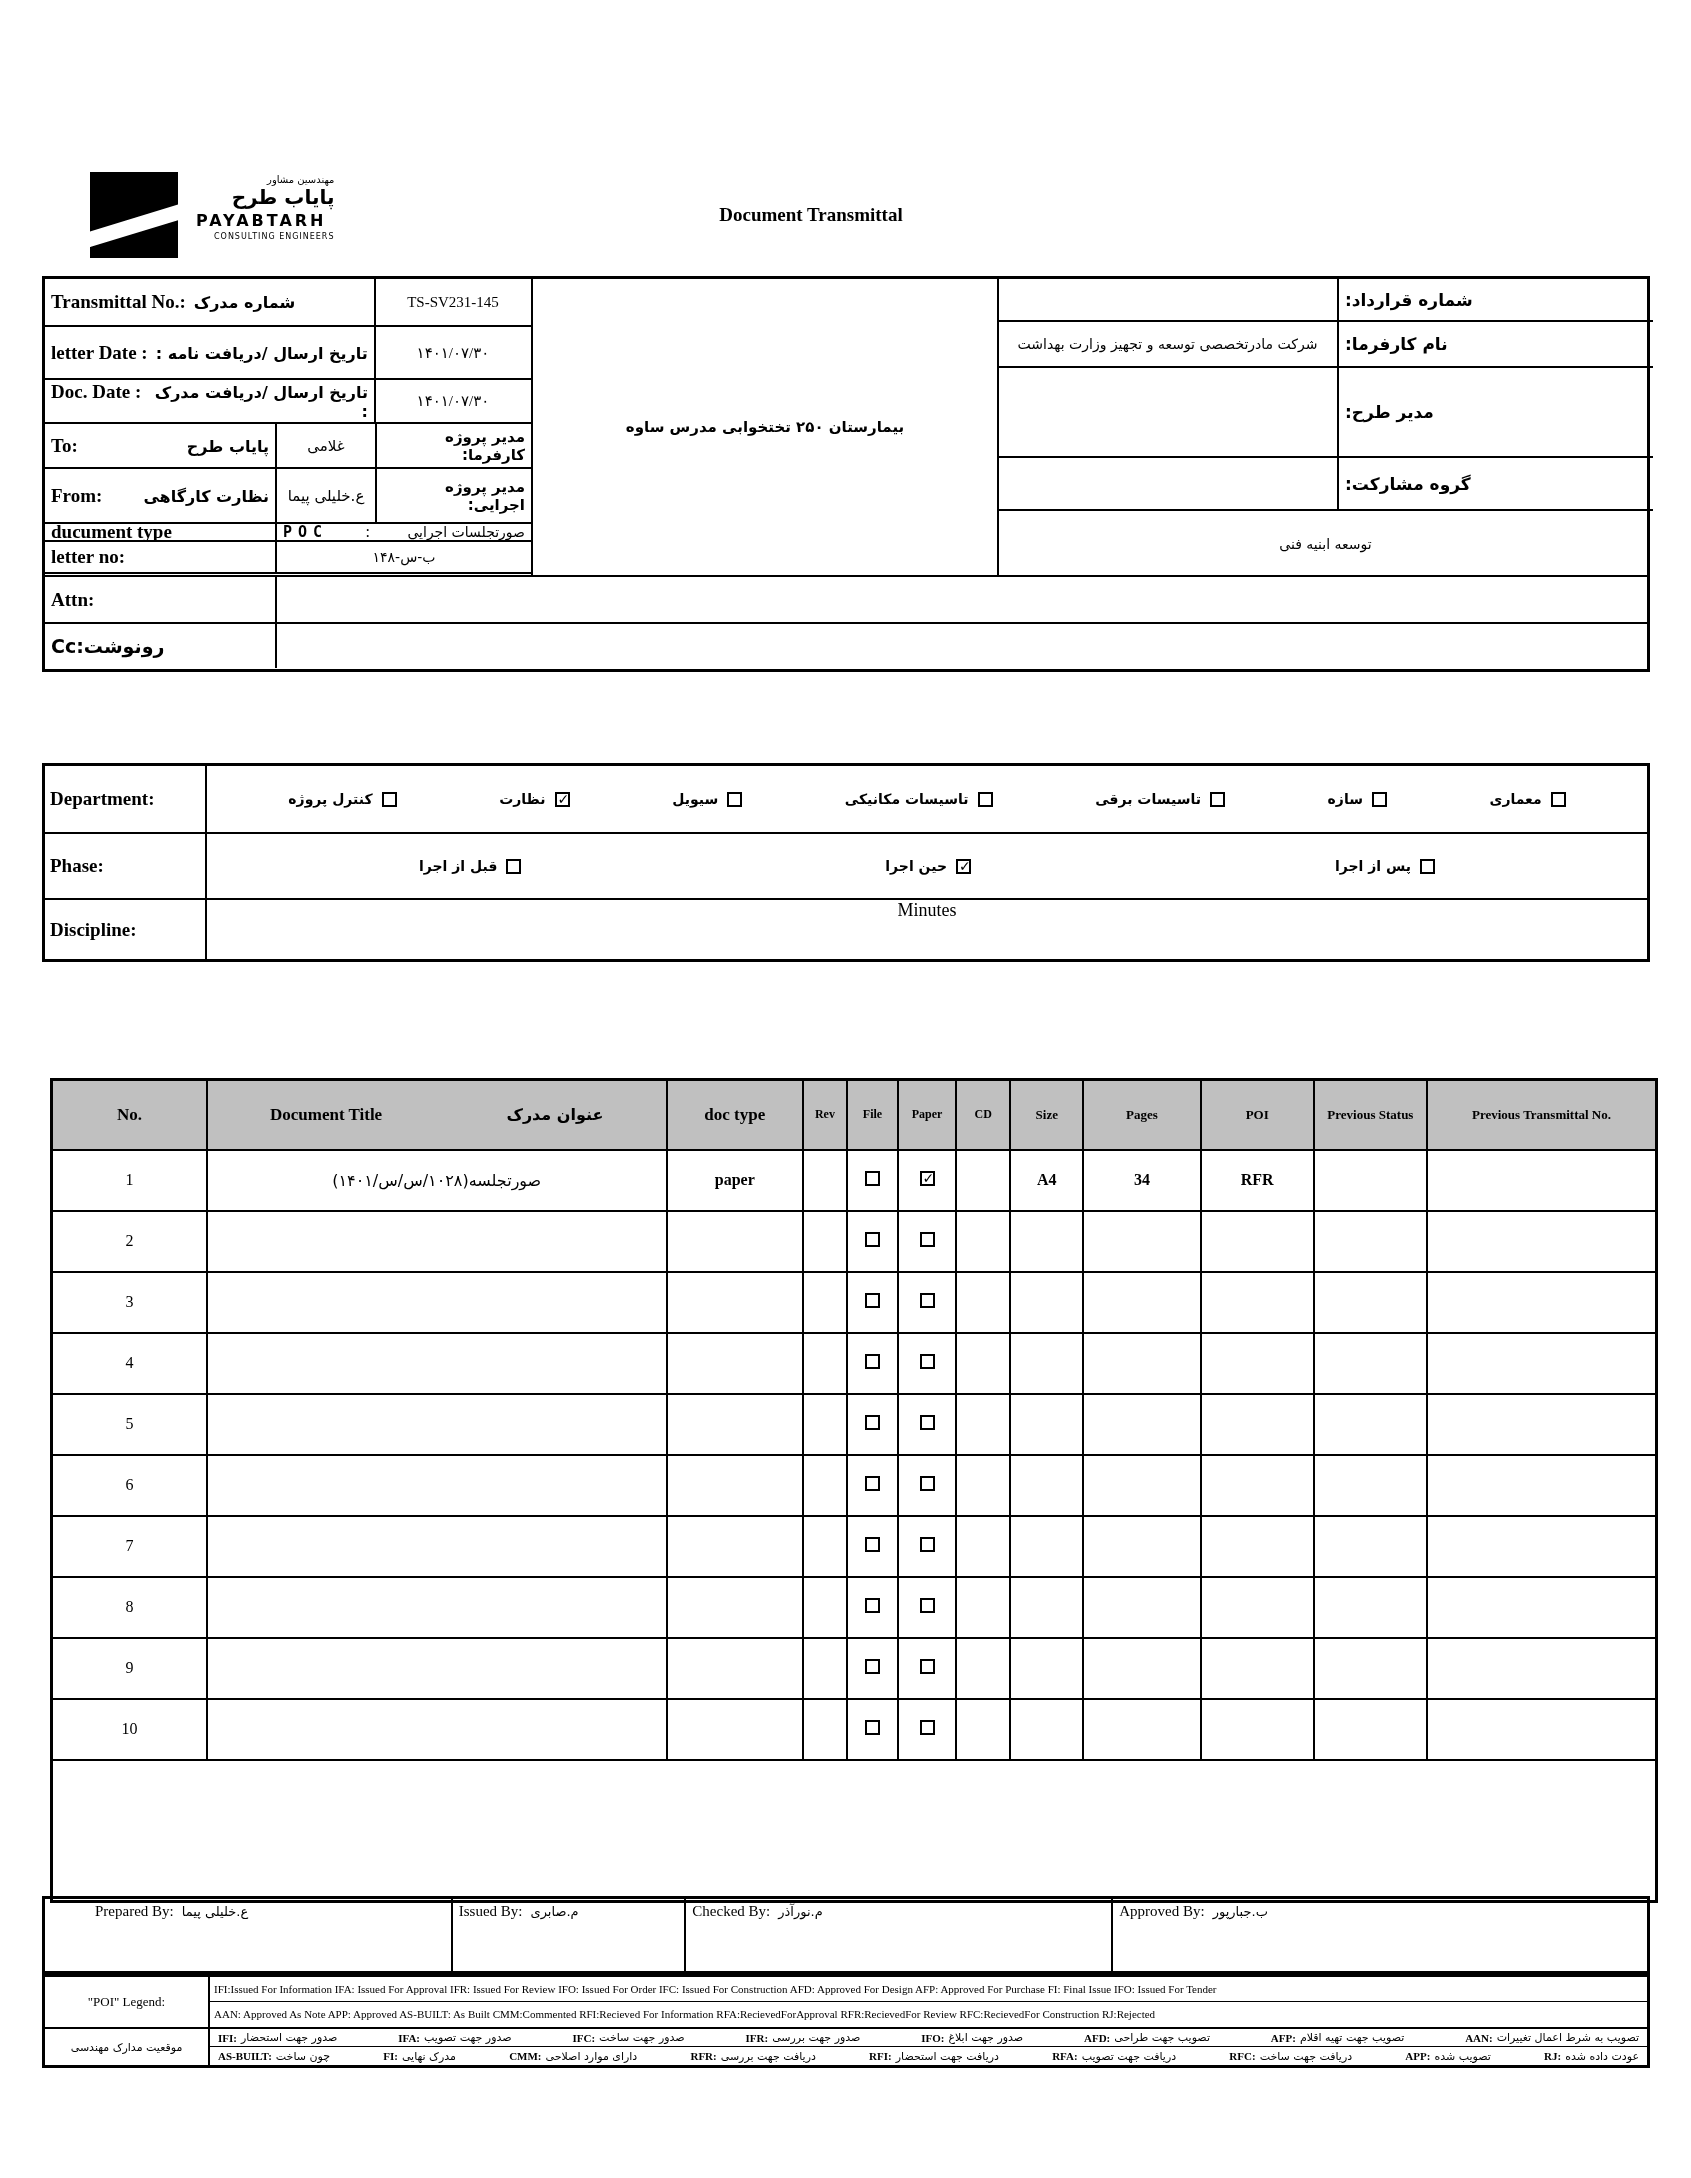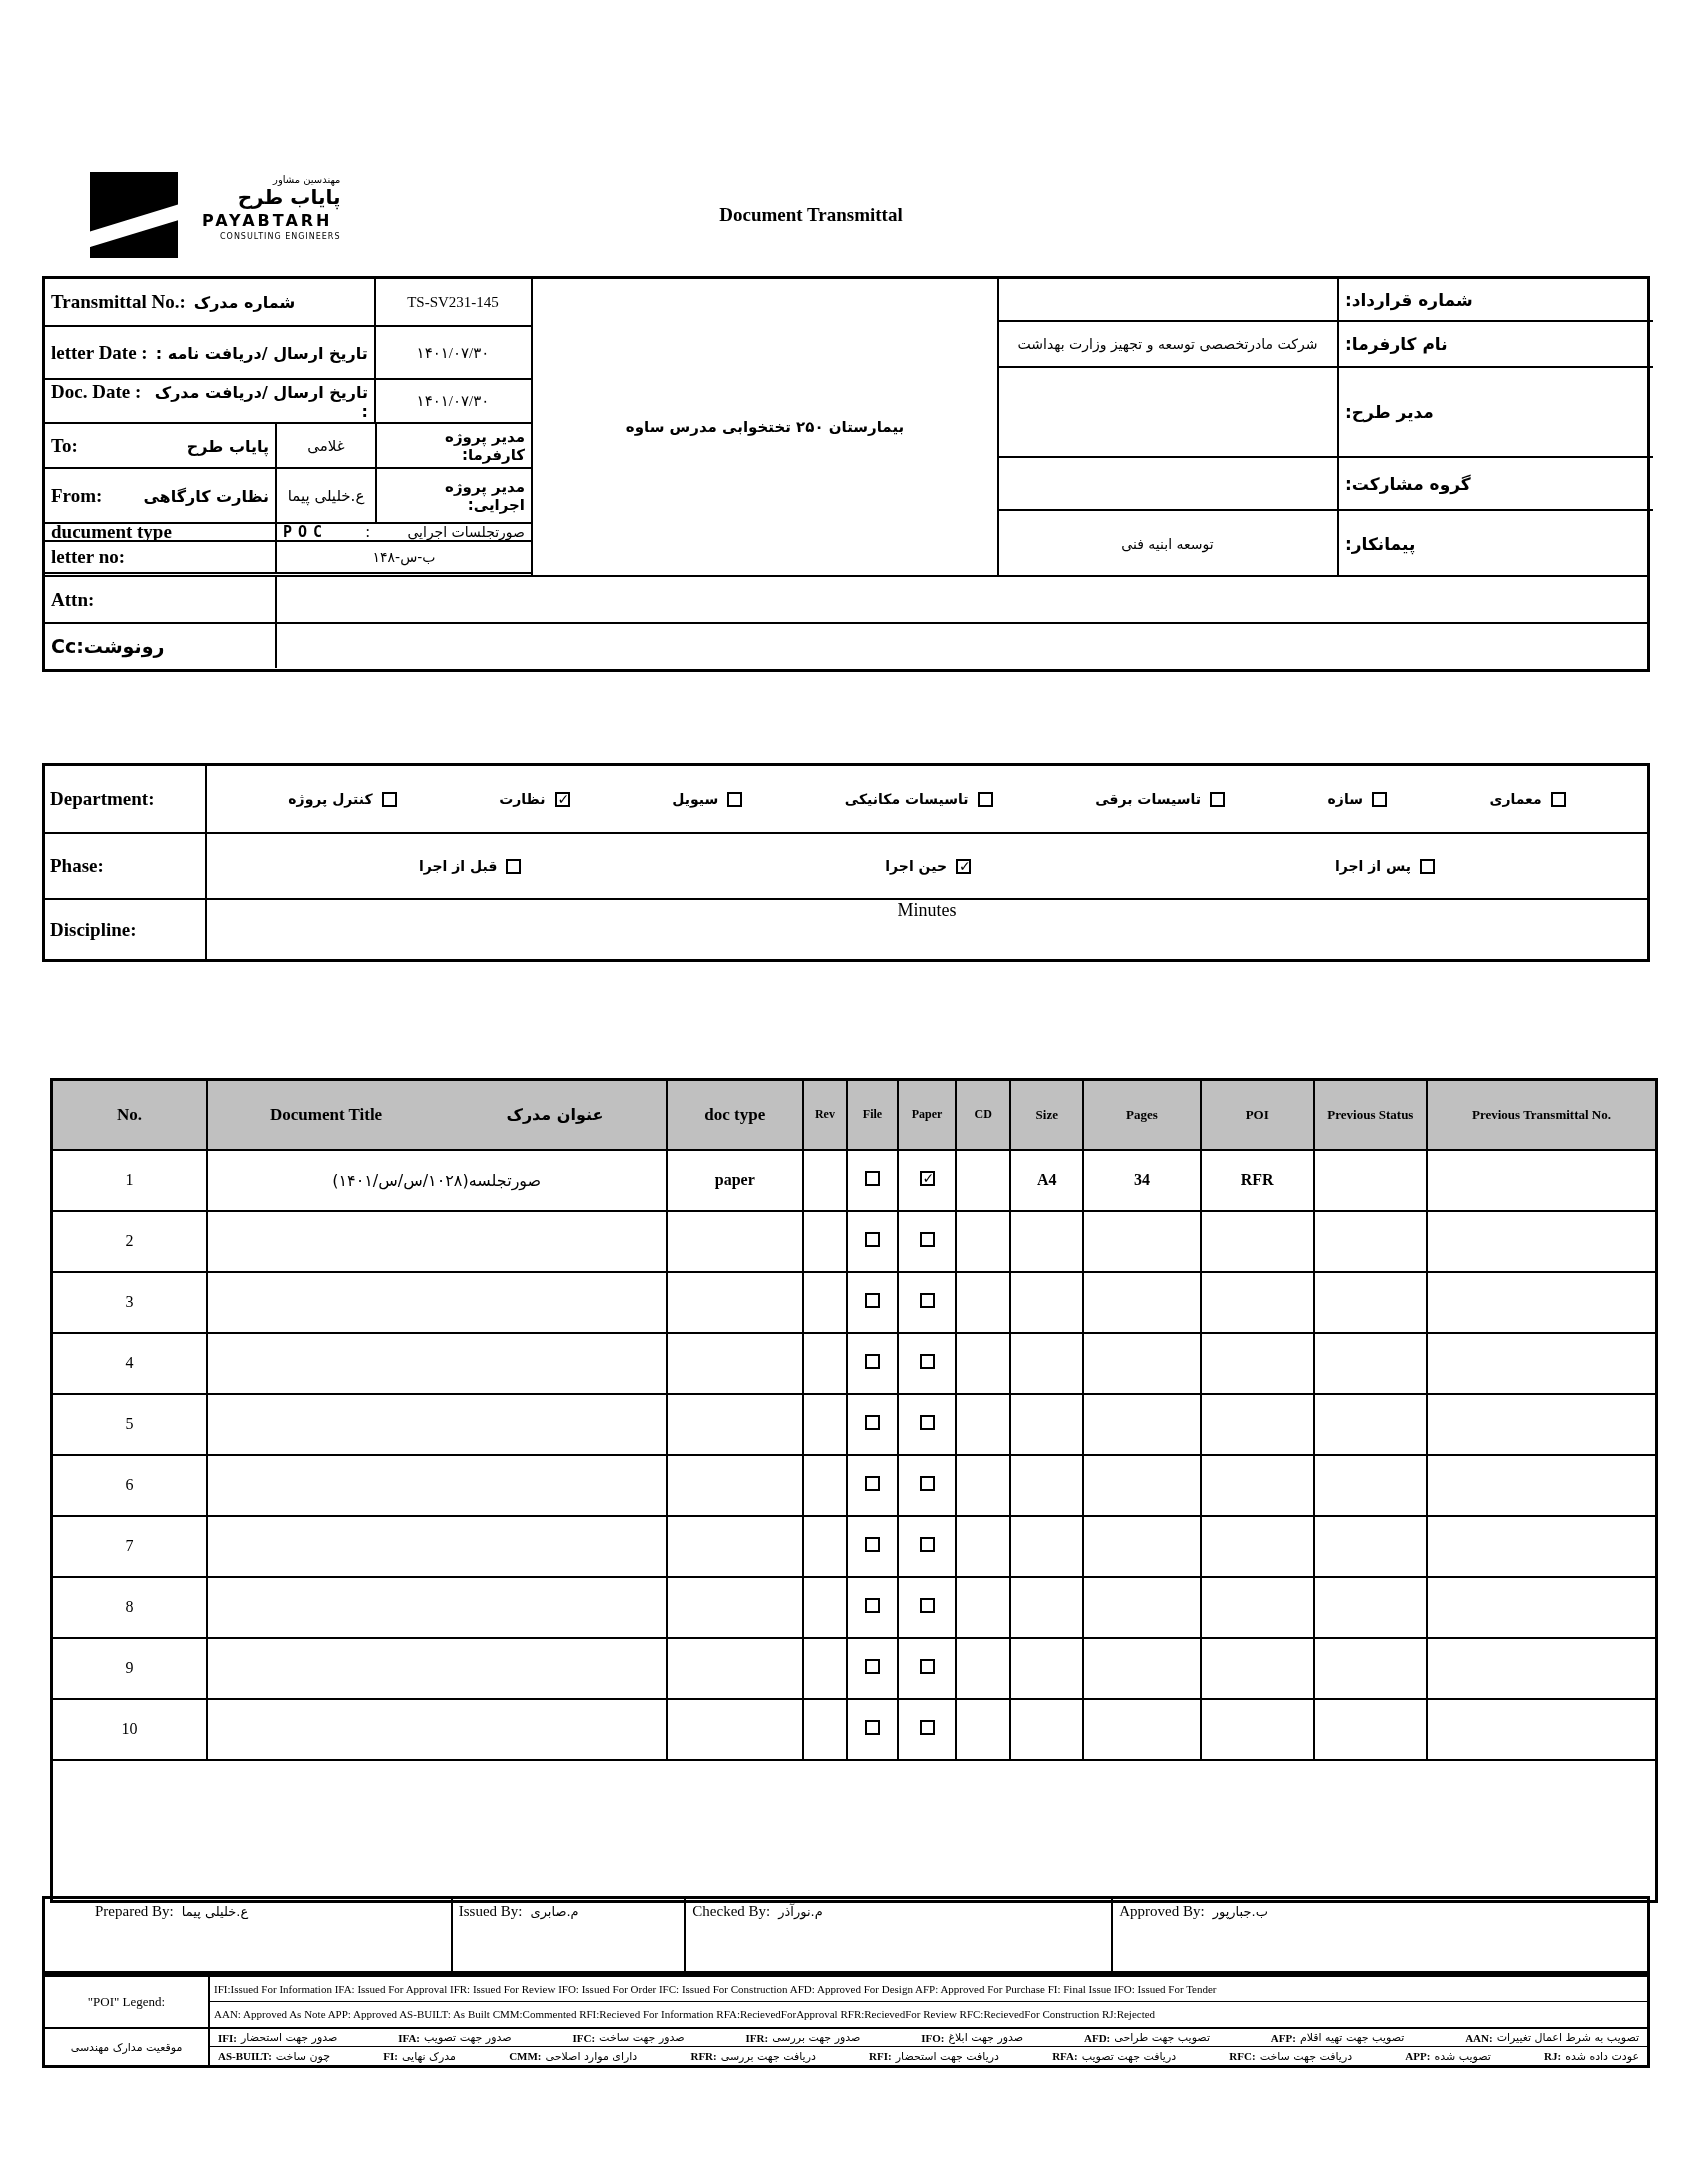--- a/index.html
+++ b/index.html
@@ -1,20 +1,20 @@
 <!DOCTYPE html>
 <html><head>
 <meta charset="utf-8">
 <style>
   * { margin:0; padding:0; box-sizing:border-box; }
   body { width:1692px; height:2178px; background:#ffffff; font-family:"Liberation Serif","DejaVu Serif",serif; color:#000; }
   .sheet { position:relative; width:1692px; height:2178px; background:#fff; overflow:hidden; }
 
   
-  .logo { position:absolute; left:90px; top:172px; display:flex; gap:24px; align-items:flex-start; }
+  .logo { position:absolute; left:90px; top:172px; display:flex; gap:18px; align-items:flex-start; }
   .logo-mark { width:88px; height:86px; background:#000; position:relative; overflow:hidden; flex:0 0 auto; }
   .logo-mark .swoosh { position:absolute; left:-12%; top:52%; width:135%; height:15px; background:#fff; border-radius:10px; transform:rotate(-17deg); }
   .logo-text { display:flex; flex-direction:column; align-items:flex-start; padding-top:2px; font-family:"DejaVu Sans","Liberation Sans",sans-serif; }
   .logo-fa1 { font-size:10px; direction:rtl; align-self:flex-end; }
   .logo-fa2 { font-size:20px; font-weight:bold; direction:rtl; align-self:flex-end; margin-bottom:2px; }
   .logo-lat { font-size:16px; font-weight:bold; letter-spacing:3px; }
   .logo-sub { font-size:8px; letter-spacing:1px; margin-left:18px; margin-top:2px; }
 
   .doc-title { position:absolute; left:0; top:204px; width:1622px; text-align:center; font-size:19px; font-weight:bold; }
 
@@ -211,21 +211,20 @@
       <div class="rrow rc">
         <div class="rval"></div>
         <div class="rlab">مدیر طرح:</div>
       </div>
       <div class="rrow rd">
         <div class="rval"></div>
         <div class="rlab">گروه مشارکت:</div>
       </div>
       <div class="rrow re">
         <div class="rval">توسعه ابنیه فنی</div>
-        <div class="rlab">پیمانکار:</div>
       </div>
     </div>
 
     <div class="info-bottom">
       <div class="brow h47">
         <div class="blab lbl-en">Attn:</div>
         <div class="bval"></div>
       </div>
       <div class="brow h48">
         <div class="blab lbl-en fa" style="text-align:left;justify-content:flex-end;">رونوشت:Cc</div>

